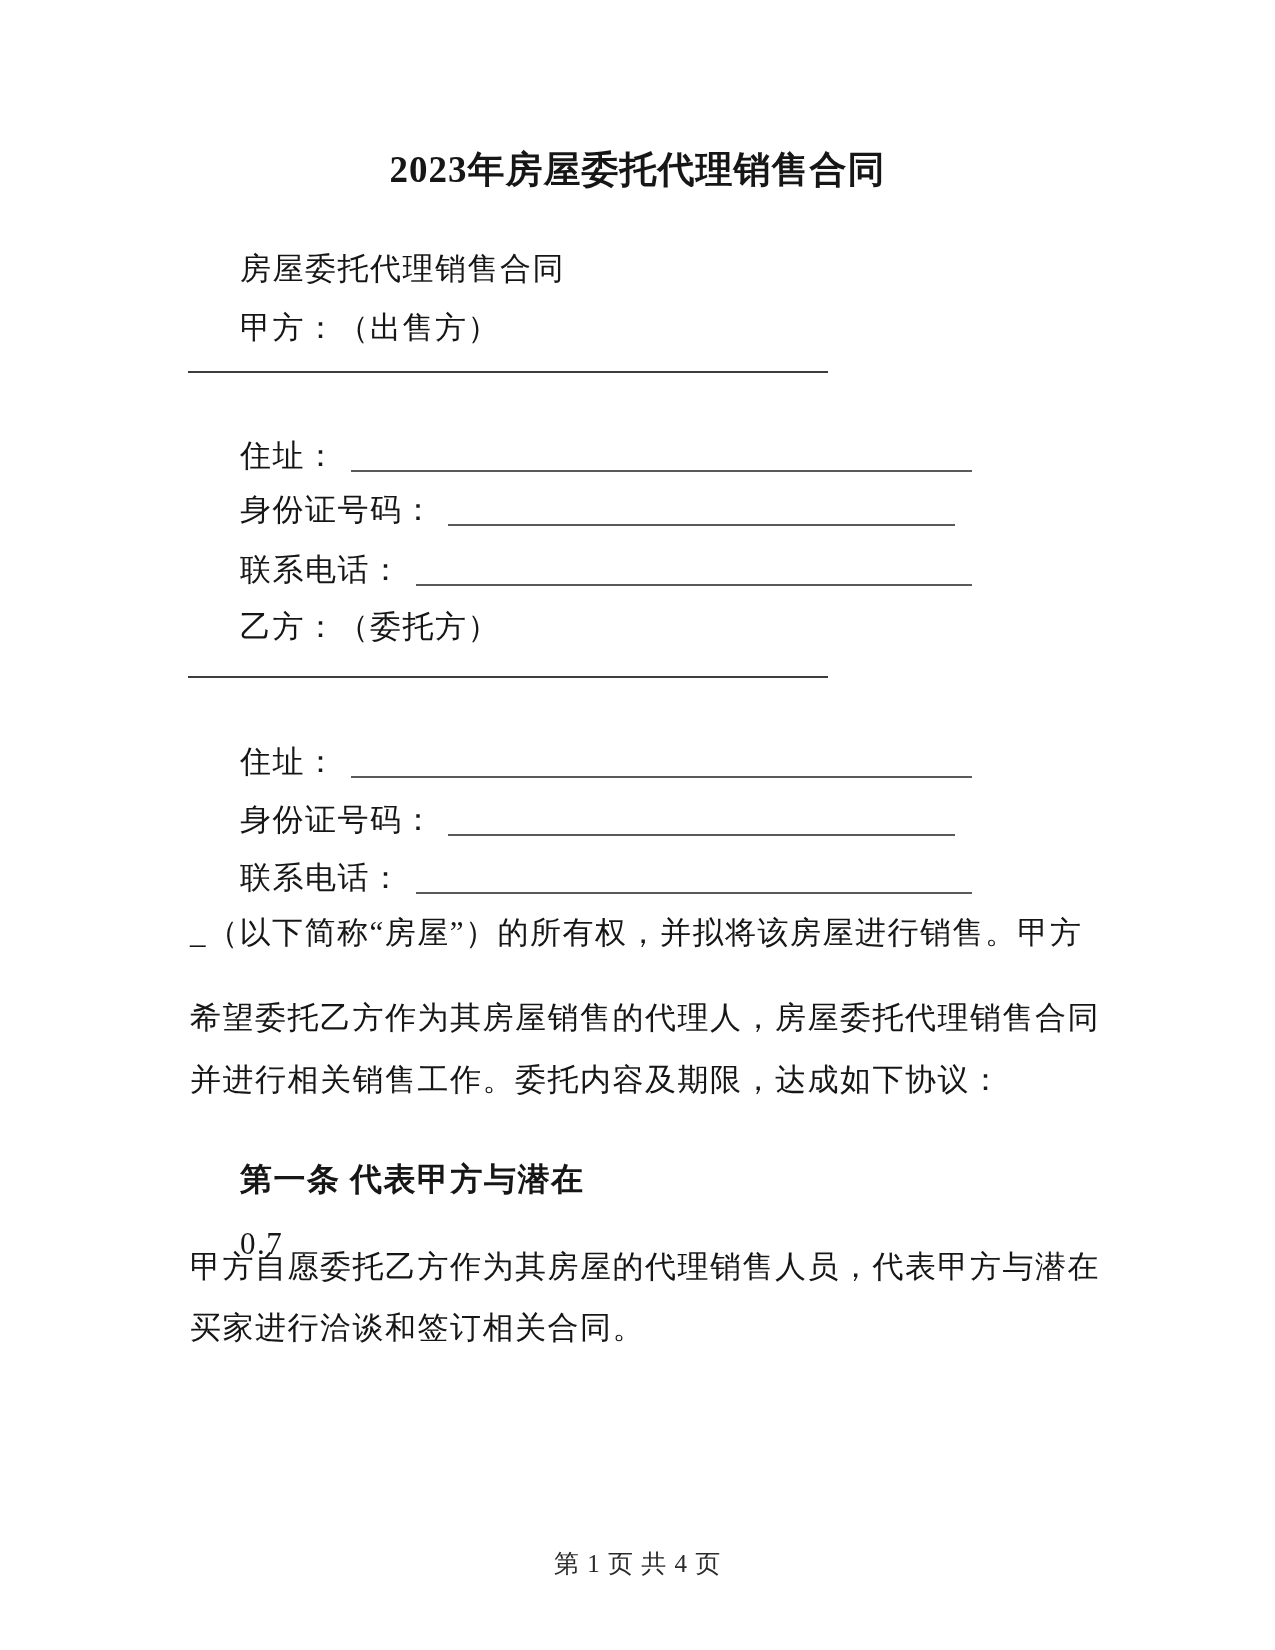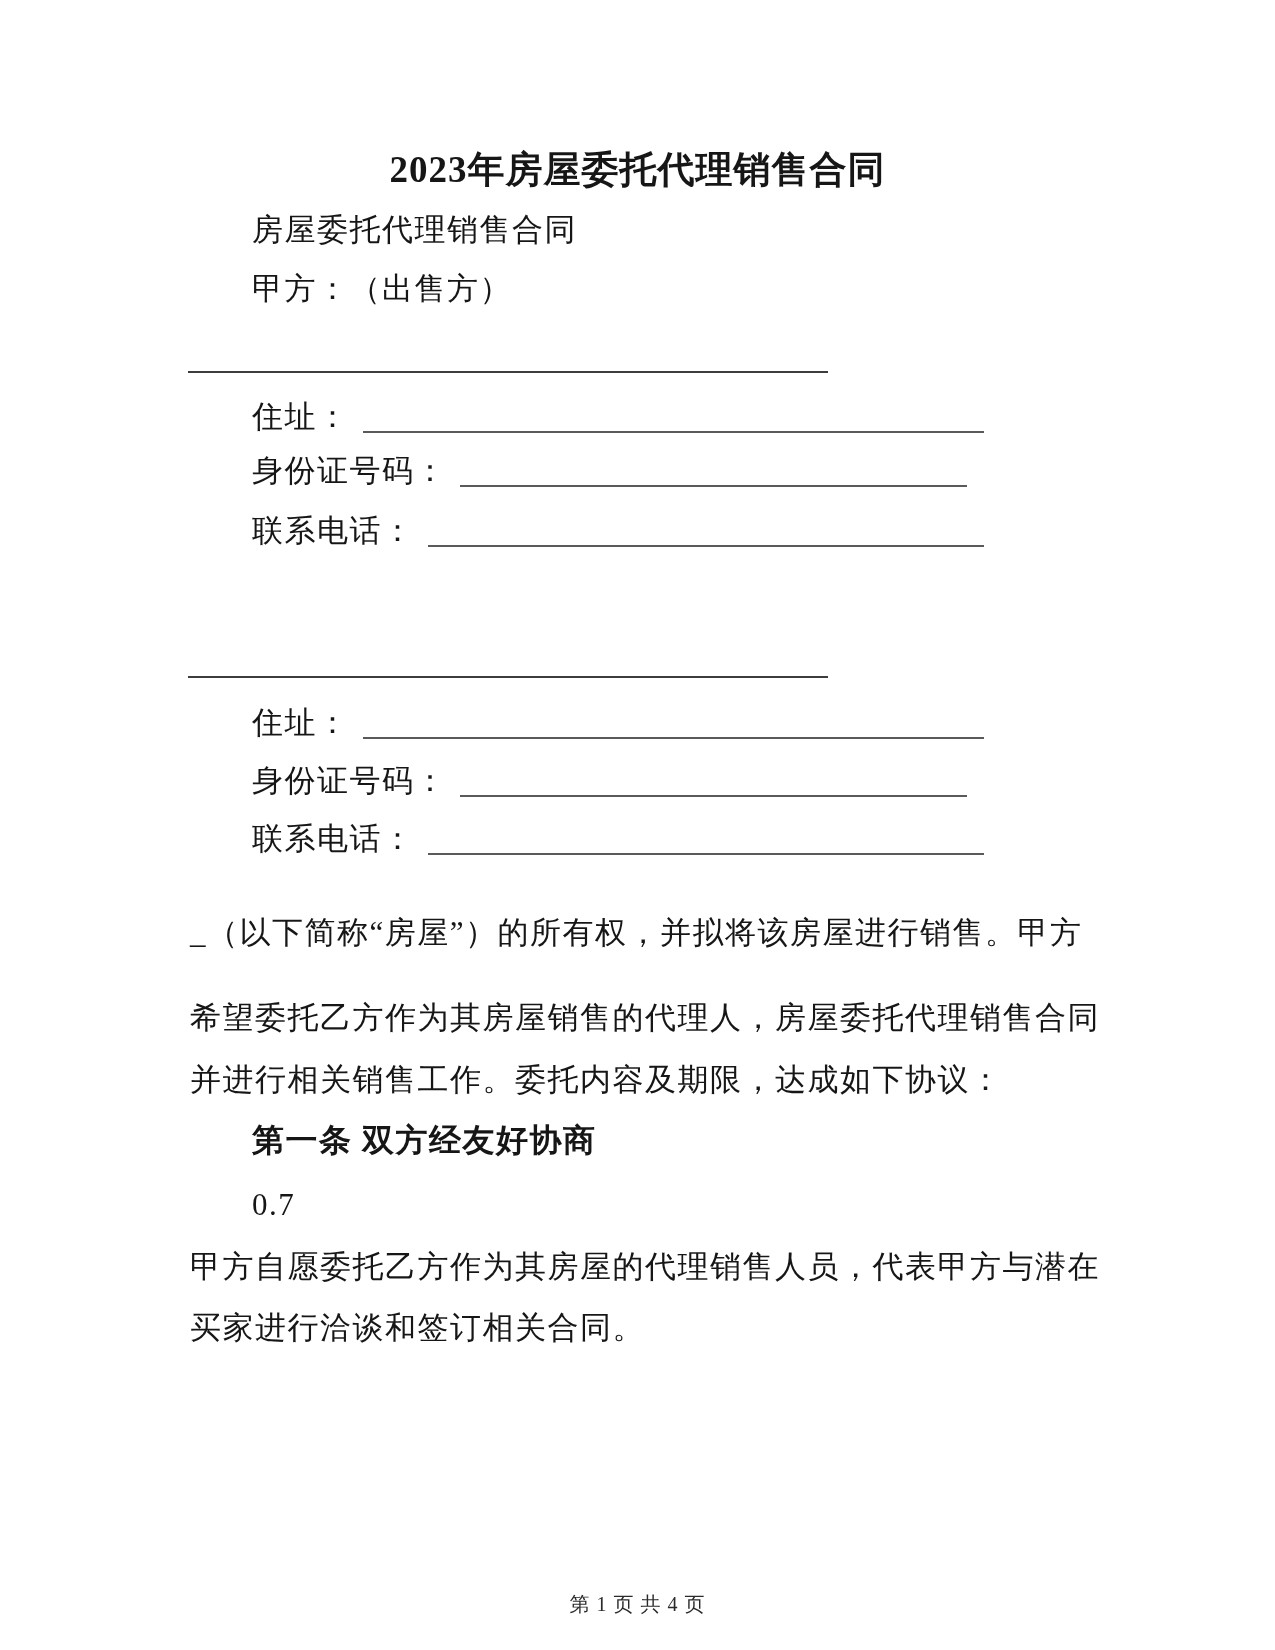--- a/index.html
+++ b/index.html
@@ -27,21 +27,21 @@
     left: 0;
     width: 1275px;
     text-align: center;
   }
   .doc-title {
     font-size: 37px;
     line-height: 48px;
     font-weight: bold;
     letter-spacing: 1px;
   }
-  .indent { left: 252px; }
+  .indent { left: 240px; margin-top: 39px; }
   .flush  { left: 190px; }
   .field {
     display: flex;
     align-items: flex-end;
   }
   .lbl { white-space: pre; }
   .ul {
     flex: 1;
     border-bottom: 2px solid #5a5a5a;
     margin-bottom: 6px;
@@ -52,24 +52,23 @@
     left: 188px;
     width: 640px;
     height: 0;
     border-top: 2px solid #3d3d3d;
   }
   .article-heading {
     font-weight: bold;
     font-size: 32px;
   }
   .footer {
-    font-size: 20px;
+    font-size: 25px;
     color: #2a2a2a;
     letter-spacing: 1px;
-    margin-top: 40px;
   }
 </style>
 </head>
 <body>
 
 <div class="page">
 
   <div class="row center doc-title" style="top:146px">2023年房屋委托代理销售合同</div>
 
   <div class="row indent" style="top:208px">房屋委托代理销售合同</div>
@@ -84,40 +83,41 @@
   </div>
   <div class="row indent field" style="top:449px; width:715px">
     <span class="lbl">身份证号码： </span>
     <span class="ul"></span>
   </div>
   <div class="row indent field" style="top:509px; width:732px">
     <span class="lbl">联系电话： </span>
     <span class="ul"></span>
   </div>
 
+  <div class="row indent" style="top:566px">乙方：（委托方）</div>
 
   <div class="blank-line" style="top:676px"></div>
 
   <div class="row indent field" style="top:701px; width:732px">
     <span class="lbl">住址： </span>
     <span class="ul"></span>
   </div>
   <div class="row indent field" style="top:759px; width:715px">
     <span class="lbl">身份证号码： </span>
     <span class="ul"></span>
   </div>
   <div class="row indent field" style="top:817px; width:732px">
     <span class="lbl">联系电话： </span>
     <span class="ul"></span>
   </div>
 
   <div class="row flush" style="top:911px">_（以下简称“房屋”）的所有权，并拟将该房屋进行销售。甲方</div>
   <div class="row flush" style="top:996px">希望委托乙方作为其房屋销售的代理人，房屋委托代理销售合同</div>
   <div class="row flush" style="top:1058px">并进行相关销售工作。委托内容及期限，达成如下协议：</div>
 
-  <div class="row indent article-heading" style="top:1118px">第一条 双方经友好协商</div>
+  <div class="row indent article-heading" style="top:1118px">第一条 代表甲方与潜在</div>
   <div class="row indent" style="top:1183px">0.7</div>
   <div class="row flush" style="top:1245px">甲方自愿委托乙方作为其房屋的代理销售人员，代表甲方与潜在</div>
   <div class="row flush" style="top:1306px">买家进行洽谈和签订相关合同。</div>
 
   <div class="row center footer" style="top:1542px">第 1 页 共 4 页</div>
 
 </div>
 
 </body></html>

